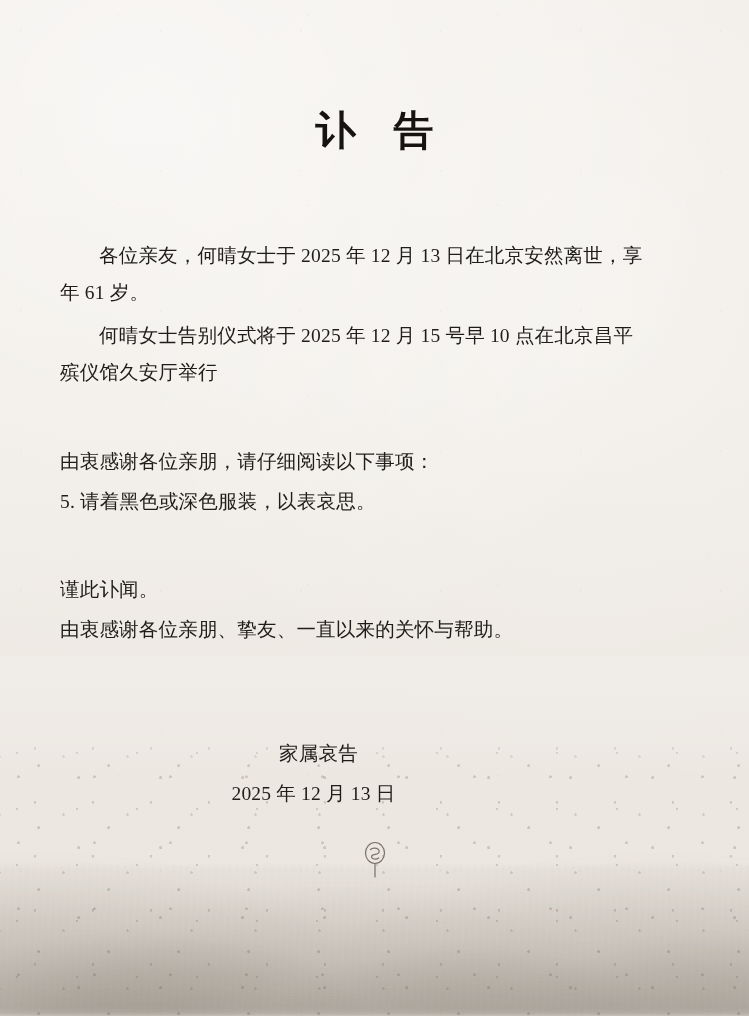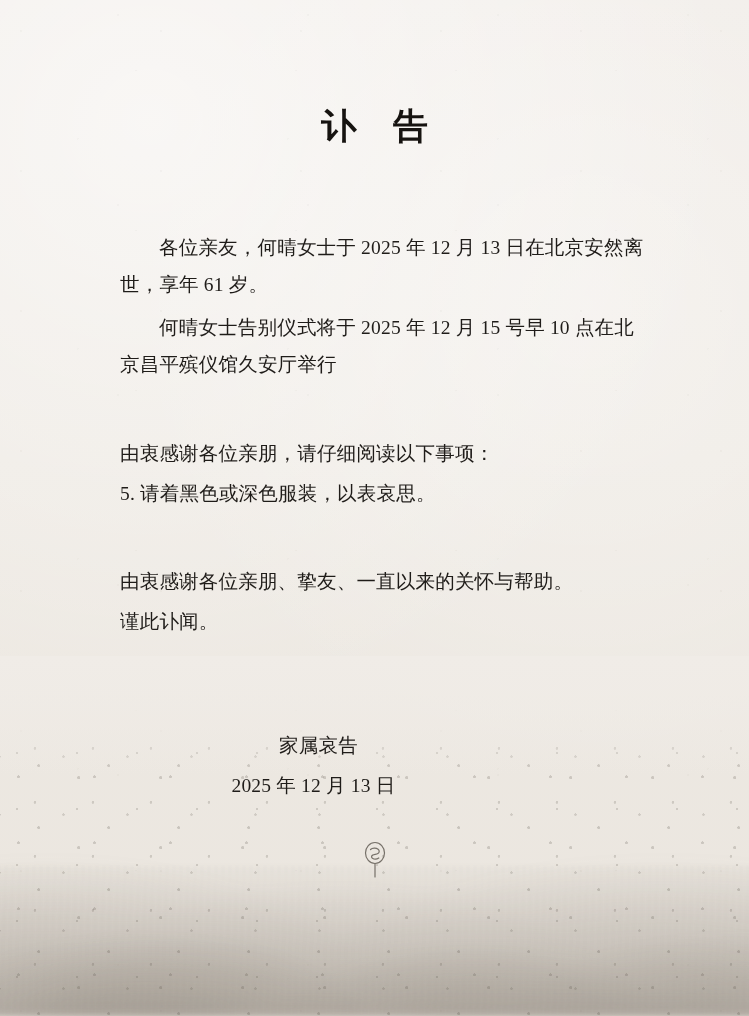--- a/index.html
+++ b/index.html
@@ -95,30 +95,30 @@
 
   .content {
     position: relative;
     z-index: 3;
   }
 
   .title {
     text-align: center;
     margin: 0;
     padding-top: 103px;
-    font-size: 35px;
+    font-size: 40px;
     font-weight: 700;
     letter-spacing: 14px;
     text-indent: 14px;
     color: #161310;
   }
 
   .body-block {
     margin: 12px auto;
-    padding-left: 120px;
+    padding-left: 60px;
     padding-right: 102px;
   }
 
   p {
     margin: 0;
     font-size: 19.5px;
     line-height: 37px;
     color: #1f1c19;
     letter-spacing: 0.2px;
   }
@@ -179,22 +179,22 @@
 
       <p class="indent para-1">各位亲友，何晴女士于 2025 年 12 月 13 日在北京安然离世，享年 61 岁。</p>
       <p class="indent para-2">何晴女士告别仪式将于 2025 年 12 月 15 号早 10 点在北京昌平殡仪馆久安厅举行</p>
 
       <div class="group-2">
         <p>由衷感谢各位亲朋，请仔细阅读以下事项：</p>
         <p>5. 请着黑色或深色服装，以表哀思。</p>
       </div>
 
       <div class="group-3">
+        <p>谨此讣闻。</p>
         <p>由衷感谢各位亲朋、挚友、一直以来的关怀与帮助。</p>
-        <p>谨此讣闻。</p>
       </div>
 
     </div>
 
     <div class="signature">
       <p>家属哀告</p>
       <p class="sig-date">2025 年 12 月 13 日</p>
     </div>
 
   </div>

